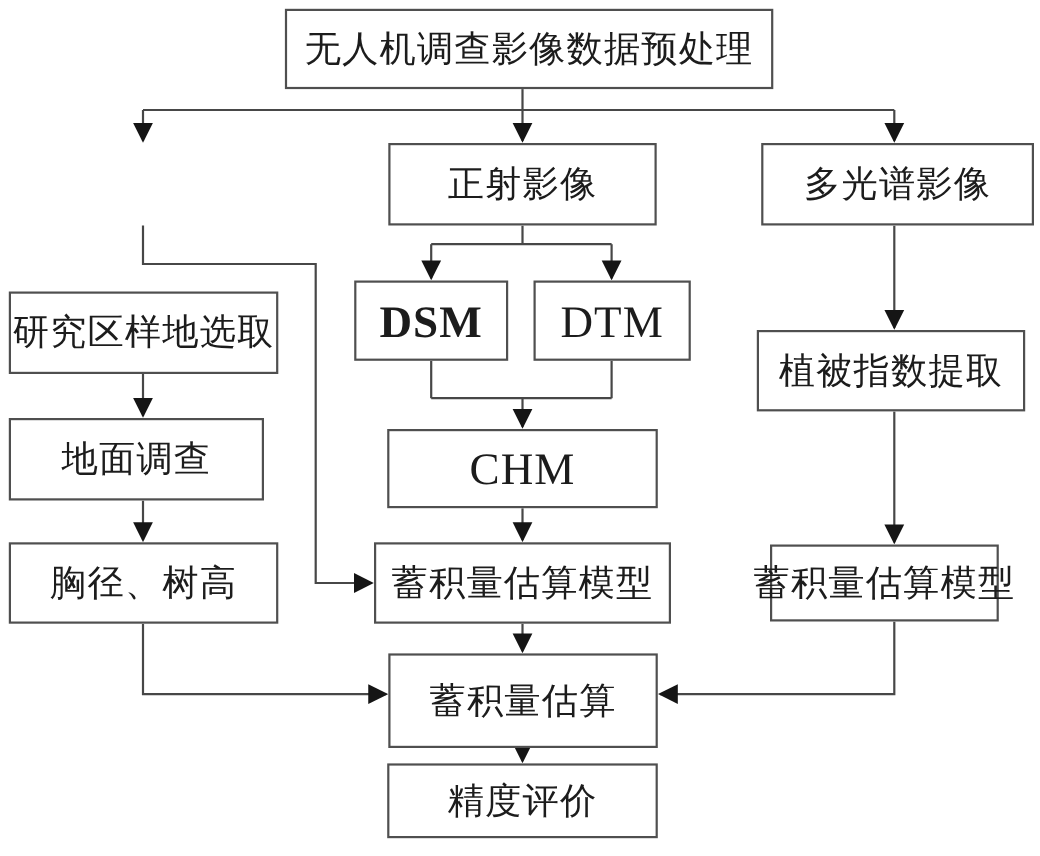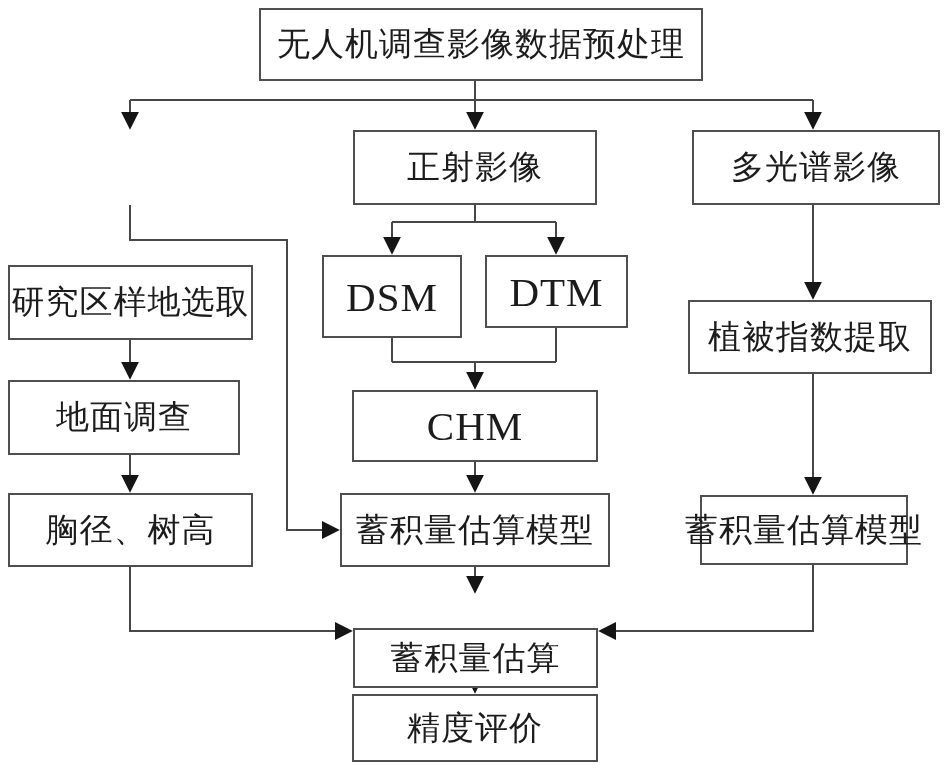--- a/index.html
+++ b/index.html
@@ -87,29 +87,29 @@
   <div class="node zh" style="left:353px; top:130px; width:244px; height:75px;">正射影像</div>
 
   <div class="node zh" style="left:692px; top:130px; width:248px; height:75px;">多光谱影像</div>
 
   <div class="node zh" style="left:8px;   top:265px; width:245px; height:75px;">研究区样地选取</div>
 
   <div class="node zh" style="left:8px;   top:380px; width:232px; height:75px;">地面调查</div>
 
   <div class="node zh" style="left:8px;   top:493px; width:245px; height:74px;">胸径、树高</div>
 
-  <div class="node en" style="left:322px; top:255px; width:140px; height:83px;">DSM</div>
+  <div class="node en" style="left:322px; top:255px; width:140px; height:73px;font-weight:bold;">DSM</div>
 
   <div class="node en" style="left:485px; top:255px; width:143px; height:73px;">DTM</div>
 
   <div class="node en" style="left:352px; top:390px; width:246px; height:72px;">CHM</div>
 
   <div class="node zh" style="left:340px; top:493px; width:270px; height:74px;">蓄积量估算模型</div>
 
-  <div class="node zh" style="left:353px; top:594px; width:245px; height:60px;margin-top:34px;">蓄积量估算</div>
+  <div class="node zh" style="left:353px; top:594px; width:245px; height:86px;">蓄积量估算</div>
 
   <div class="node zh" style="left:352px; top:694px; width:246px; height:68px;">精度评价</div>
 
   <div class="node zh" style="left:688px; top:300px; width:244px; height:74px;">植被指数提取</div>
 
   <div class="node zh" style="left:688px; top:495px; width:208px; height:70px;margin-left:12px;">蓄积量估算模型</div>
 
 </div>
 
 </body></html>

